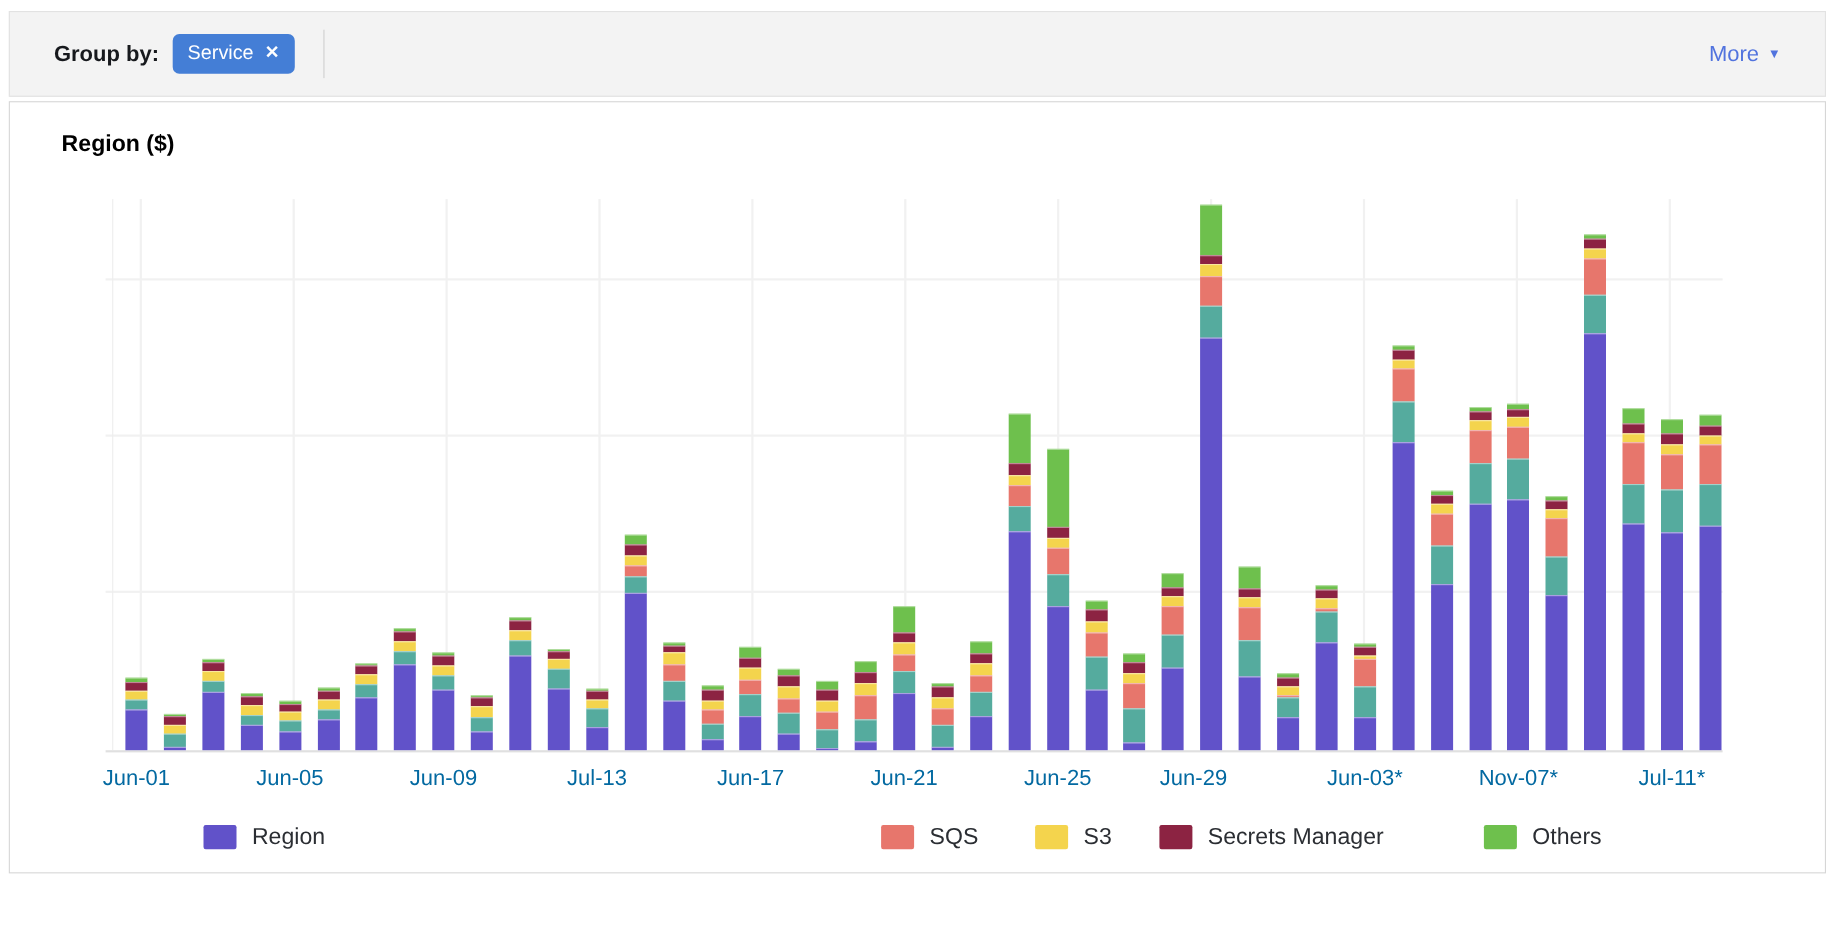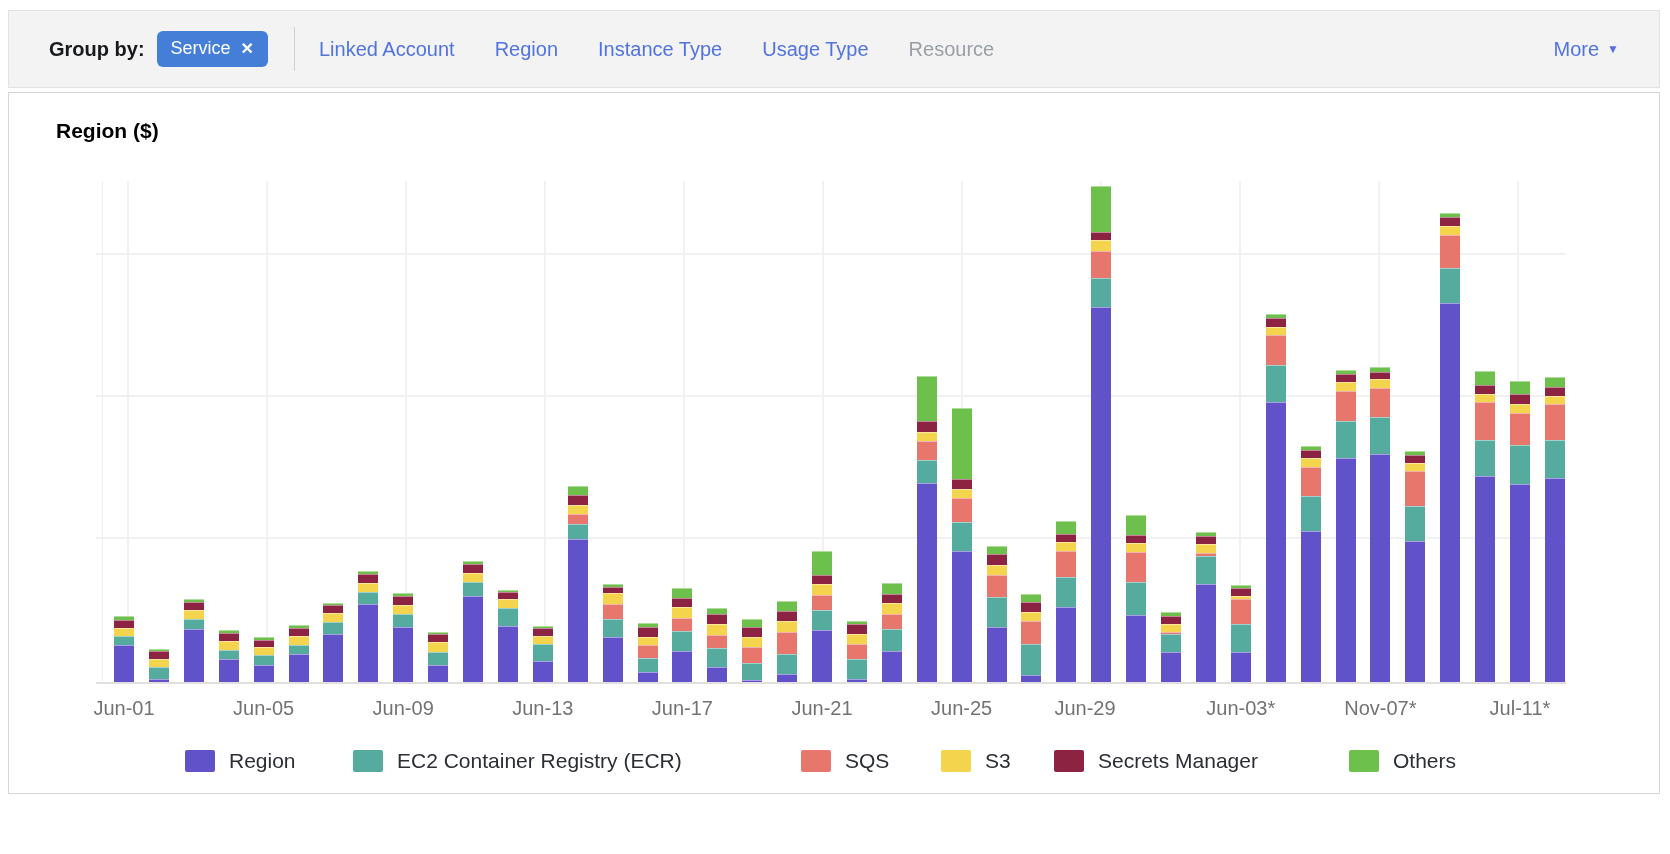--- a/index.html
+++ b/index.html
@@ -28,47 +28,40 @@
 
   .plot{position:absolute;left:87px;top:88px;width:1470px;height:501px;}
   .gridline-v{position:absolute;top:0;bottom:0;width:2px;background:#f1f1f1;}
   .gridline-h{position:absolute;left:0;right:0;height:2px;background:#f1f1f1;}
   .axis-line{position:absolute;left:0;right:0;bottom:-2px;height:2px;background:#e0e0e0;}
   .spine-left{position:absolute;left:6px;top:0;bottom:0;width:1px;background:#ededed;}
 
   .bar{position:absolute;bottom:0;width:20px;display:flex;flex-direction:column-reverse;}
   .seg{width:100%;box-sizing:border-box;border-top:1px solid rgba(255,255,255,0.45);}
 
-  .x-tick{position:absolute;width:140px;text-align:center;font-size:20px;color:#737373;
+  .x-tick{position:absolute;width:140px;text-align:center;font-size:20px;color:#0369a1;
           top:516px;}
 
   .legend{position:absolute;left:0;top:656px;width:1652px;height:40px;}
   .legend-item{position:absolute;display:flex;align-items:center;gap:14px;cursor:pointer;}
   .legend-swatch{width:30px;height:22px;border-radius:2px;flex:0 0 auto;}
   .legend-label{font-size:21px;color:#2b2e33;white-space:nowrap;}
 </style>
 </head>
 <body>
 
 <div class="canvas">
 
   <div class="toolbar">
     <span class="gb-label">Group by:</span>
     <span class="chip">
       <span class="chip-label">Service</span>
       <span class="chip-x">✕</span>
     </span>
     <span class="tb-divider"></span>
-    <span class="tb-links" id="tb-links">
-        <span class="tb-link">Linked Account</span>
-        <span class="tb-link">Region</span>
-        <span class="tb-link">Instance Type</span>
-        <span class="tb-link">Usage Type</span>
-        <span class="tb-link disabled">Resource</span>
-      </span>
     <span class="tb-more">
       <span>More</span>
       <span class="arrow">▼</span>
     </span>
   </div>
 
   <div class="panel">
     <div class="chart-title">Region ($)</div>
     <div class="plot" id="plot">
         <div class="gridline-v" style="left: 31px;"></div>
@@ -174,21 +167,21 @@
           <div class="seg" style="height: 7px; background: rgb(140, 35, 66);"></div>
           <div class="seg" style="height: 2px; background: rgb(110, 192, 77);"></div>
         </div>
         <div class="bar" style="left: 436.8px; width: 20px;">
           <div class="seg" style="height: 21px; background: rgb(97, 82, 201);"></div>
           <div class="seg" style="height: 17px; background: rgb(85, 171, 158);"></div>
           <div class="seg" style="height: 8px; background: rgb(244, 212, 77);"></div>
           <div class="seg" style="height: 8px; background: rgb(140, 35, 66);"></div>
           <div class="seg" style="height: 2px; background: rgb(110, 192, 77);"></div>
         </div>
-        <div class="x-tick" style="left: 376.8px;">Jun-13</div>
+        <div class="x-tick" style="left: 376.8px;">Jul-13</div>
         <div class="bar" style="left: 471.7px; width: 20px;">
           <div class="seg" style="height: 143px; background: rgb(97, 82, 201);"></div>
           <div class="seg" style="height: 15px; background: rgb(85, 171, 158);"></div>
           <div class="seg" style="height: 10px; background: rgb(231, 118, 108);"></div>
           <div class="seg" style="height: 9px; background: rgb(244, 212, 77);"></div>
           <div class="seg" style="height: 10px; background: rgb(140, 35, 66);"></div>
           <div class="seg" style="height: 9px; background: rgb(110, 192, 77);"></div>
         </div>
         <div class="bar" style="left: 506.6px; width: 20px;">
           <div class="seg" style="height: 45px; background: rgb(97, 82, 201);"></div>
@@ -419,24 +412,20 @@
           <div class="seg" style="height: 36px; background: rgb(231, 118, 108);"></div>
           <div class="seg" style="height: 8px; background: rgb(244, 212, 77);"></div>
           <div class="seg" style="height: 9px; background: rgb(140, 35, 66);"></div>
           <div class="seg" style="height: 10px; background: rgb(110, 192, 77);"></div>
         </div>
       </div>
     <div class="legend" id="legend">
         <span class="legend-item" style="left: 176px;">
           <span class="legend-swatch" style="background: rgb(97, 82, 201);"></span>
           <span class="legend-label">Region</span>
-        </span>
-        <span class="legend-item" style="left: 344px;">
-          <span class="legend-swatch" style="background: rgb(85, 171, 158);"></span>
-          <span class="legend-label">EC2 Container Registry (ECR)</span>
         </span>
         <span class="legend-item" style="left: 792px;">
           <span class="legend-swatch" style="background: rgb(231, 118, 108);"></span>
           <span class="legend-label">SQS</span>
         </span>
         <span class="legend-item" style="left: 932px;">
           <span class="legend-swatch" style="background: rgb(244, 212, 77);"></span>
           <span class="legend-label">S3</span>
         </span>
         <span class="legend-item" style="left: 1045px;">

